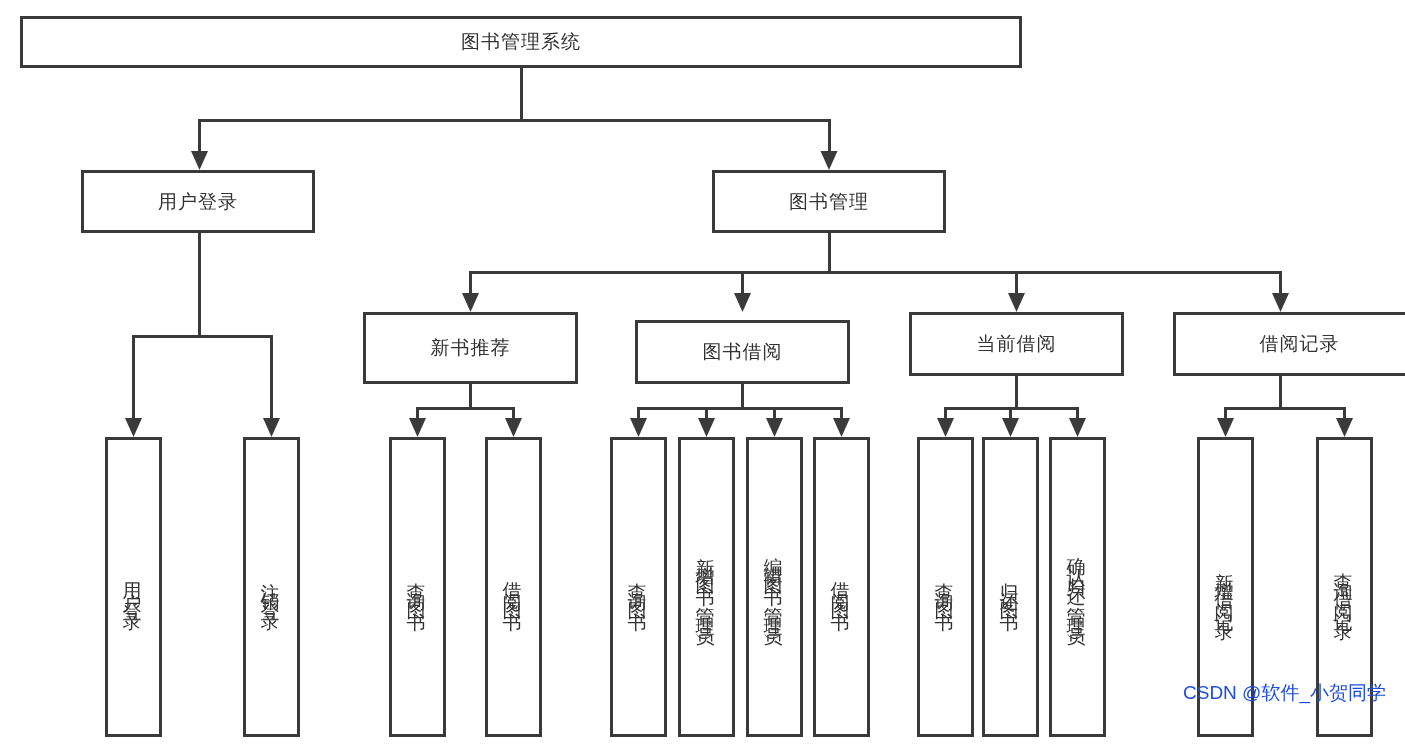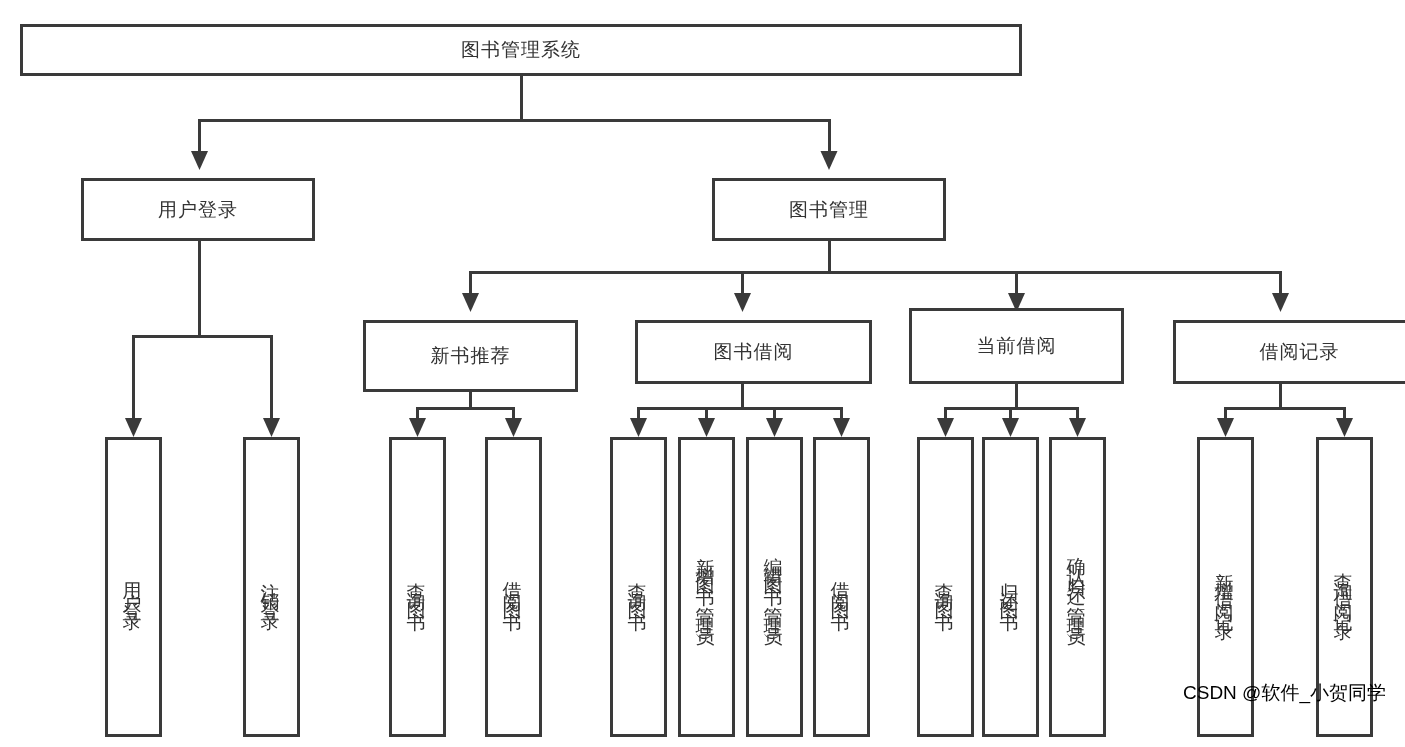--- a/index.html
+++ b/index.html
@@ -22,28 +22,27 @@
     border: 3px solid #3a3a3a;
     box-sizing: border-box;
     display: flex;
     align-items: center;
     justify-content: center;
     font-size: 19px;
     color: #333333;
     letter-spacing: 1px;
     z-index: 2;
     white-space: nowrap;
-    margin-top: 8px;
   }
   .root  { left: 20px;   top: 16px;  width: 1002px; height: 52px; }
   .l2-a  { left: 81px;   top: 170px; width: 234px;  height: 63px; }
   .l2-b  { left: 712px;  top: 170px; width: 234px;  height: 63px; }
   .l3-a  { left: 363px;  top: 312px; width: 215px;  height: 72px; }
-  .l3-b  { left: 635px;  top: 312px; width: 237px;  height: 64px; text-align: center; }
-  .l3-c  { left: 909px;  top: 300px; width: 215px;  height: 76px; font-family: Liberation Serif, serif; }
+  .l3-b  { left: 635px;  top: 320px; width: 215px;  height: 64px; text-align: center; }
+  .l3-c  { left: 909px;  top: 312px; width: 215px;  height: 64px; font-family: Liberation Serif, serif; }
   .l3-d  { left: 1173px; top: 312px; width: 253px;  height: 64px; }
   .leaf {
     position: absolute;
     top: 437px;
     width: 57px;
     height: 300px;
     background: #ffffff;
     border: 3px solid #3a3a3a;
     box-sizing: border-box;
     writing-mode: vertical-lr;
@@ -65,21 +64,21 @@
   .lf-8  { left: 917px; }
   .lf-9  { left: 982px; }
   .lf-10 { left: 1049px; }
   .lf-11 { left: 1197px; }
   .lf-12 { left: 1316px; }
   .watermark {
     position: absolute;
     left: 1183px;
     top: 680px;
     font-size: 19px;
-    color: #000000;
+    color: #1d4ed8;
     z-index: 3;
     white-space: nowrap;
   }
 </style>
 </head>
 <body>
 
 <div class="canvas">
 
   <svg class="connectors" width="1405" height="747" viewBox="0 0 1405 747">

